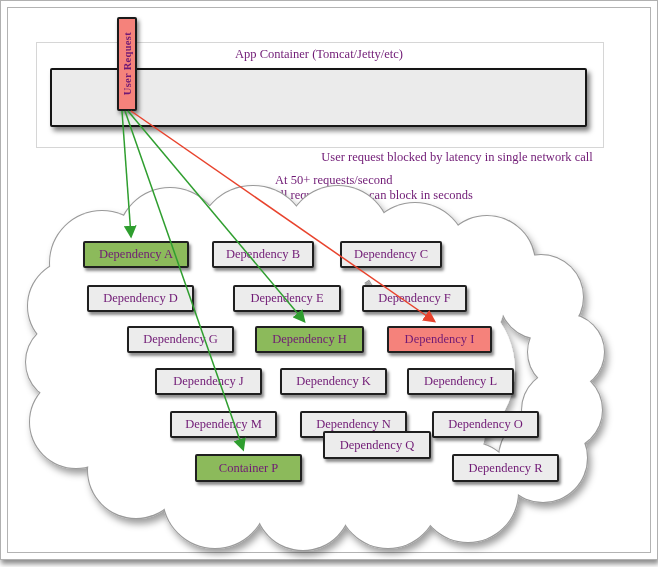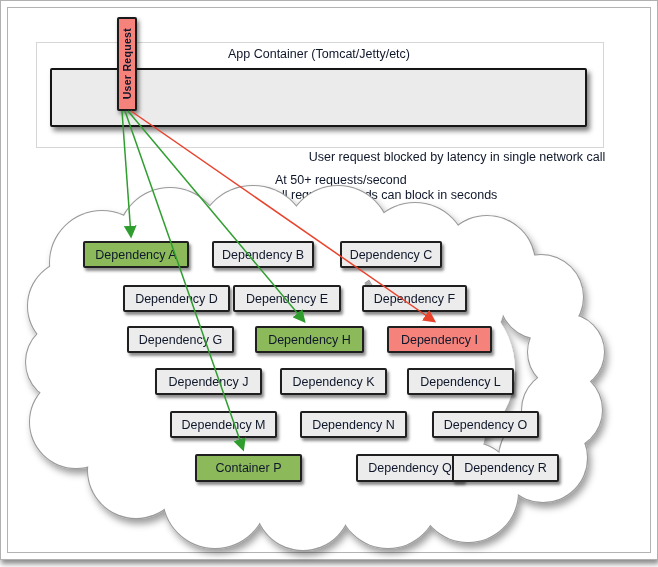--- a/index.html
+++ b/index.html
@@ -1,18 +1,18 @@
 <!DOCTYPE html>
 <html><head>
 <meta charset="utf-8">
 <style>
   html,body{margin:0;padding:0;background:#ffffff;}
   #stage{
     position:relative;width:658px;height:567px;overflow:hidden;
-    font-family:Liberation Sans, sans-serif;color:#0f172a;
+    font-family:Liberation Serif, serif;color:#701a75;
     --dep-default:#ececec;--dep-success:#8cba5b;--dep-blocked:#f5827b;--ur-bg:#f5827b;
   }
   .card{position:absolute;left:0;top:0;width:656px;height:558px;border:1px solid #b0b0b0;
         background:#fff;box-shadow:1px 4px 5px rgba(0,0,0,0.45);}
   .card-inner{position:absolute;left:6px;top:6px;right:6px;bottom:6px;border:1px solid #b3b3b3;}
   .app-container{position:absolute;left:36px;top:42px;width:566px;height:104px;
         border:1px solid #d6d6d6;background:#fff;}
   .app-container-label{position:absolute;left:36px;top:47px;width:566px;text-align:center;
         font-size:12.5px;}
   .thread-pool{position:absolute;left:50px;top:68px;width:533px;height:55px;background:#ebebeb;
@@ -119,21 +119,21 @@
   <div id="dep-boxes">
       <div class="dep dep-success" style="left: 83px; top: 241px; width: 102px; height: 23px;">
         <span>Dependency A</span>
       </div>
       <div class="dep dep-default" style="left: 212px; top: 241px; width: 98px; height: 23px;">
         <span>Dependency B</span>
       </div>
       <div class="dep dep-default" style="left: 340px; top: 241px; width: 98px; height: 23px;">
         <span>Dependency C</span>
       </div>
-      <div class="dep dep-default" style="left: 123px; top: 285px; width: 103px; height: 23px;">
+      <div class="dep dep-default" style="left: 87px; top: 285px; width: 103px; height: 23px;">
         <span>Dependency D</span>
       </div>
       <div class="dep dep-default" style="left: 233px; top: 285px; width: 104px; height: 23px;">
         <span>Dependency E</span>
       </div>
       <div class="dep dep-default" style="left: 362px; top: 285px; width: 101px; height: 23px;">
         <span>Dependency F</span>
       </div>
       <div class="dep dep-default" style="left: 127px; top: 326px; width: 103px; height: 23px;">
         <span>Dependency G</span>
@@ -158,21 +158,21 @@
       </div>
       <div class="dep dep-default" style="left: 300px; top: 411px; width: 103px; height: 23px;">
         <span>Dependency N</span>
       </div>
       <div class="dep dep-default" style="left: 432px; top: 411px; width: 103px; height: 23px;">
         <span>Dependency O</span>
       </div>
       <div class="dep dep-success" style="left: 195px; top: 454px; width: 103px; height: 24px;">
         <span>Container P</span>
       </div>
-      <div class="dep dep-default" style="left: 323px; top: 454px; width: 104px; height: 24px; margin-left: 33px;">
+      <div class="dep dep-default" style="left: 323px; top: 431px; width: 104px; height: 24px;">
         <span>Dependency Q</span>
       </div>
       <div class="dep dep-default" style="left: 452px; top: 454px; width: 103px; height: 24px;">
         <span>Dependency R</span>
       </div>
     </div>
 
   <svg id="arrows-svg" width="658" height="567" viewBox="0 0 658 567">
     <defs>
       <marker id="head-success" viewBox="0 0 10 10" refX="8" refY="5" markerWidth="8.5" markerHeight="8.5" orient="auto">

